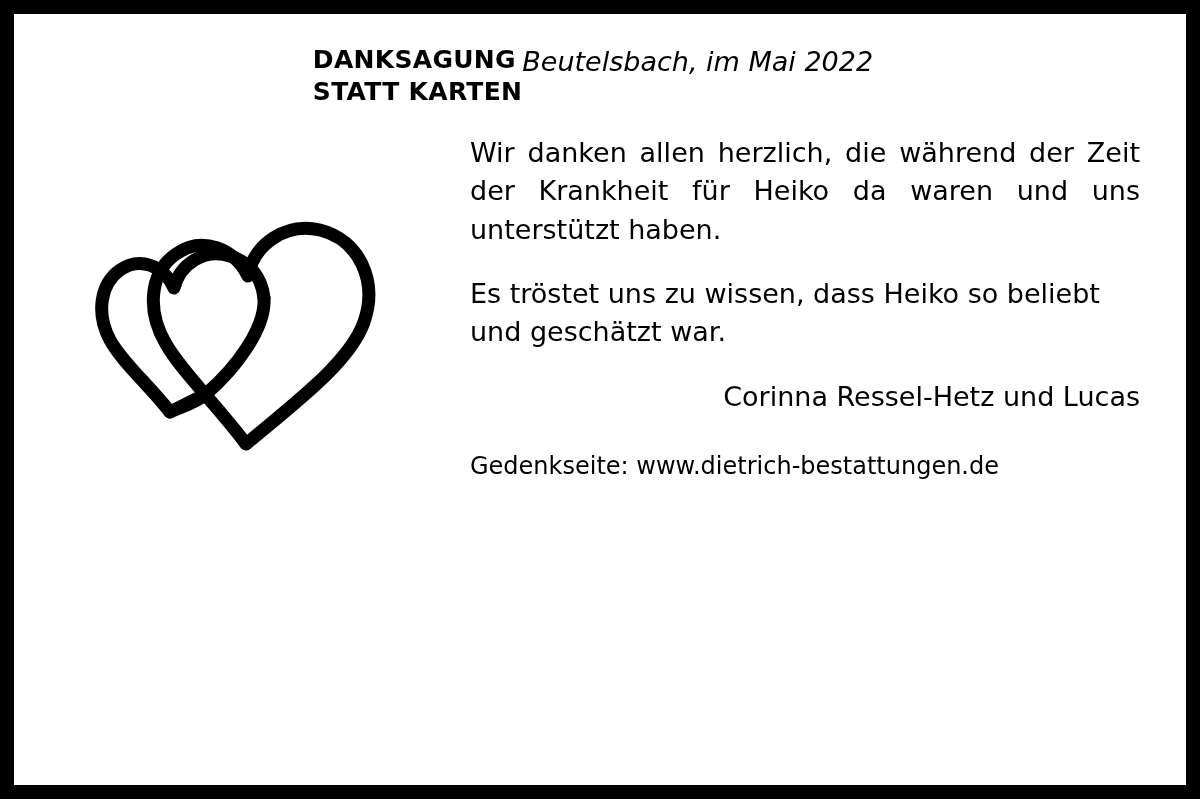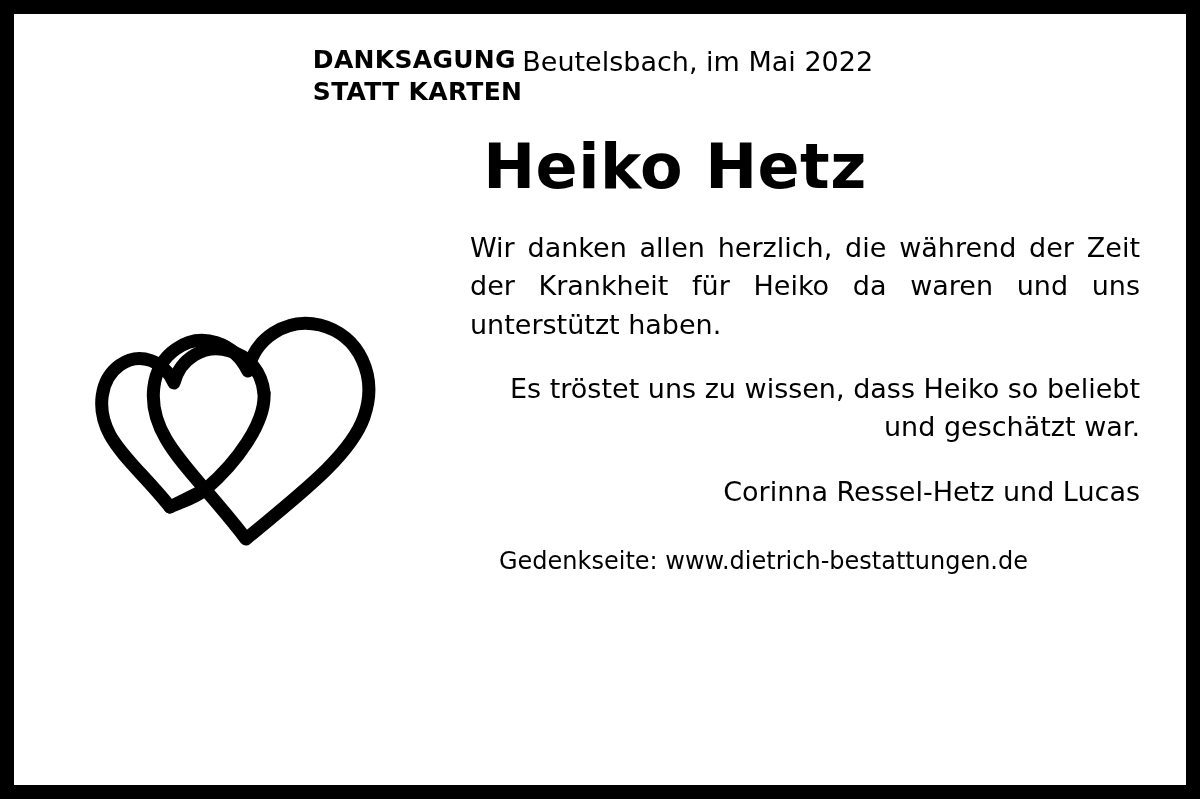--- a/index.html
+++ b/index.html
@@ -44,20 +44,21 @@
     line-height: 1.28;
     letter-spacing: 0.3px;
   }
   .kicker .line2 { display: block; }
   .place-date {
     font-size: 27px;
     line-height: 1.2;
     padding-top: 2px;
     padding-right: 14px;
     white-space: nowrap;
+    font-style: italic;
   }
 
   
   .name {
     text-align: center;
     font-weight: bold;
     font-size: 62px;
     letter-spacing: 0.5px;
     margin: 22px 0 0 0;
     padding-left: 150px;
@@ -93,49 +94,47 @@
   }
 
   .para {
     font-size: 27px;
     line-height: 1.42;
     margin: 0 0 26px 0;
     text-align: justify;
     text-justify: inter-word;
   }
   .para:last-of-type { margin-bottom: 0; }
-  .para.nojust { text-align: right; }
+  .para.nojust { text-align: left; }
   .signature {
     font-size: 27px;
     line-height: 1.42;
     margin: 0;
     text-align: right;
   }
   .memorial {
     font-size: 24px;
     line-height: 1.4;
     margin-top: 34px;
-    margin-left: 29px;
   }
 </style>
 </head>
 <body>
 
 <div class="notice">
   <div class="inner">
 
     <div class="top-row">
       <div class="kicker">
         <span>DANKSAGUNG</span>
         <span class="line2">STATT KARTEN</span>
       </div>
       <div class="place-date">Beutelsbach, im Mai 2022</div>
     </div>
 
-    <div class="name">Heiko Hetz</div>
 
     <div class="columns">
 
       <div class="col-left">
 
         <div class="hearts">
           <svg width="370" height="260" viewBox="0 0 370 260" xmlns="http://www.w3.org/2000/svg" aria-hidden="true">
             <g fill="none" stroke="#000000" stroke-width="13" stroke-linecap="round" stroke-linejoin="round">
 
               <path d="M182 248

